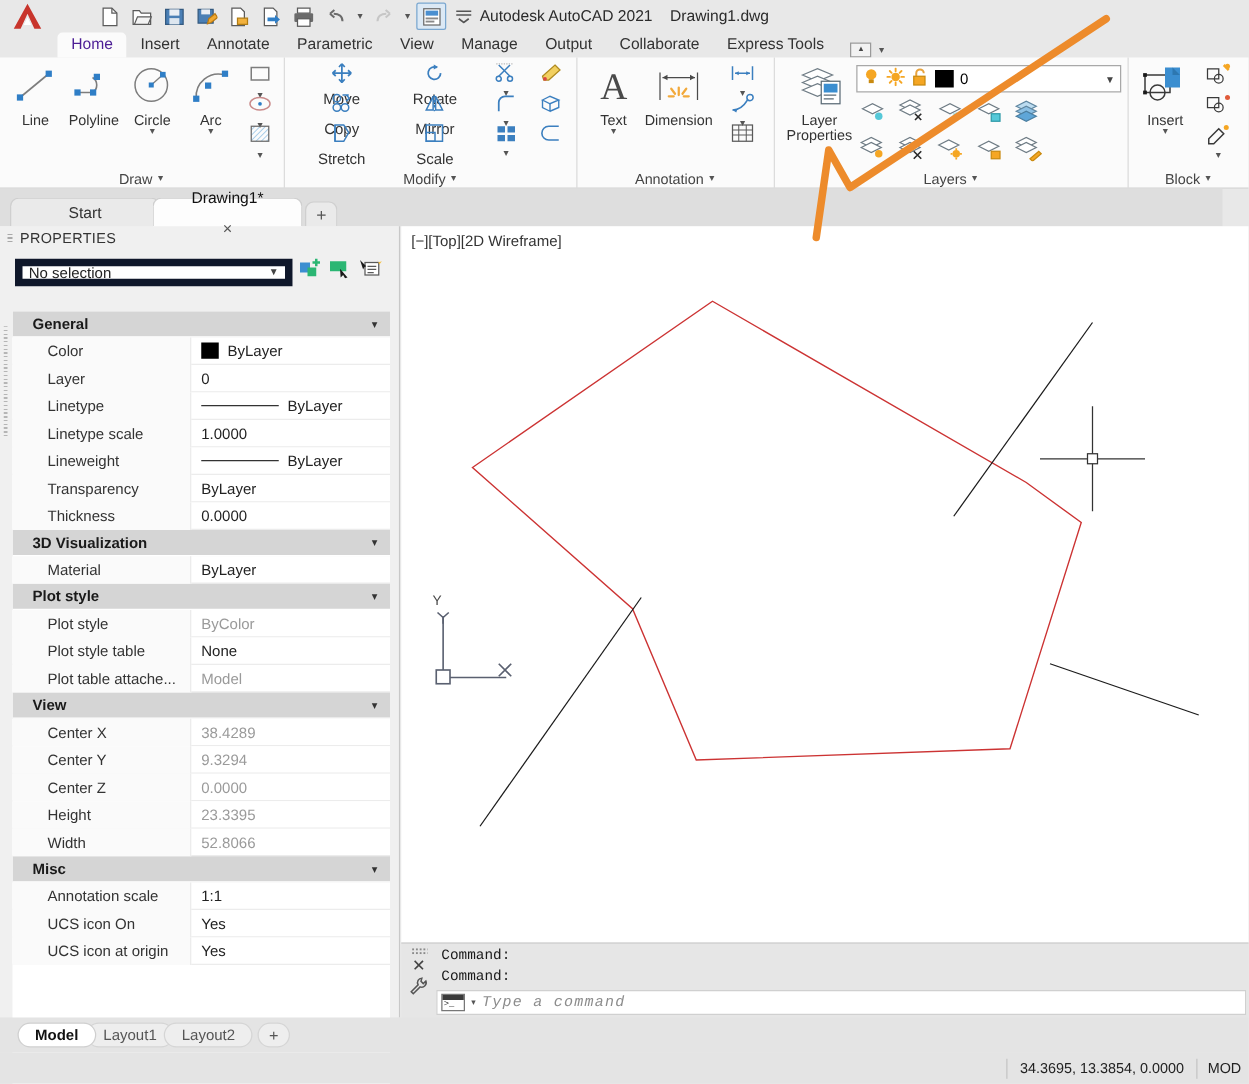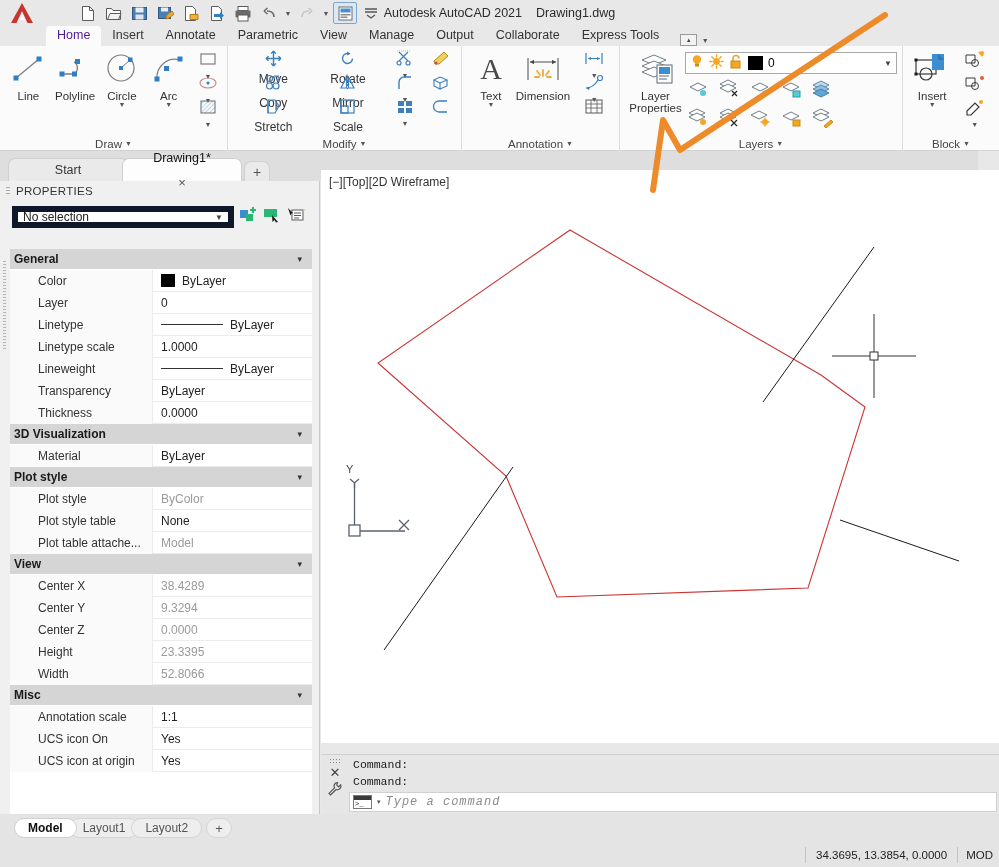--- a/index.html
+++ b/index.html
@@ -135,21 +135,21 @@
     display: flex; align-items: center; padding: 0 5px; font-size: 12px; color: #222;
   }
   .sel-combo .combo-caret { margin-left: auto; }
 
   .prop-scroll {
     position: absolute; left: 10px; top: 68px; width: 302px; height: 745px;
     background: #fff; overflow: hidden;
   }
   .grp-hdr {
     height: 21px; background: #d5d5d5; display: flex; align-items: center;
-    padding-left: 4px; font-size: 12px; font-weight: bold; color: #1a1a1a;
+    padding-left: 16px; font-size: 12px; font-weight: bold; color: #1a1a1a;
     border-bottom: 1px solid #fff;
   }
   .grp-hdr .gcaret { margin-left: auto; margin-right: 10px; font-size: 9px; color: #333; font-weight: normal; }
   .prow {
     height: 22px; display: flex; align-items: center; font-size: 12px;
     border-bottom: 1px solid #ececec; background: #fff;
   }
   .prow .pname {
     width: 143px; padding-left: 28px; color: #333; background: #fafafa;
     height: 22px; line-height: 22px; border-right: 1px solid #ececec;
@@ -158,21 +158,21 @@
   .prow .pval { padding-left: 8px; color: #222; display: flex; align-items: center; gap: 7px; }
   .prow .pval.dim { color: #9a9a9a; }
   .sw { width: 14px; height: 13px; background: #000; }
   .lt-line { display: inline-block; width: 62px; height: 1px; background: #333; }
   .props-right-strip {
     position: absolute; right: 0; top: 20px; width: 8px; height: 613px; background: #f0f0f0;
   }
 
   
   .canvas {
-    position: absolute; left: 321px; top: 170px; width: 678px; height: 573px;
+    position: absolute; left: 321px; top: 181px; width: 678px; height: 573px;
     background: #ffffff; overflow: hidden;
   }
   .vp-label {
     position: absolute; left: 8px; top: 5px; font-size: 12px; color: #333;
   }
 
   
   .cmdline {
     position: absolute; left: 321px; top: 754px; width: 678px; height: 60px;
     background: #e6e6e6; border-top: 1px solid #cfcfcf;

